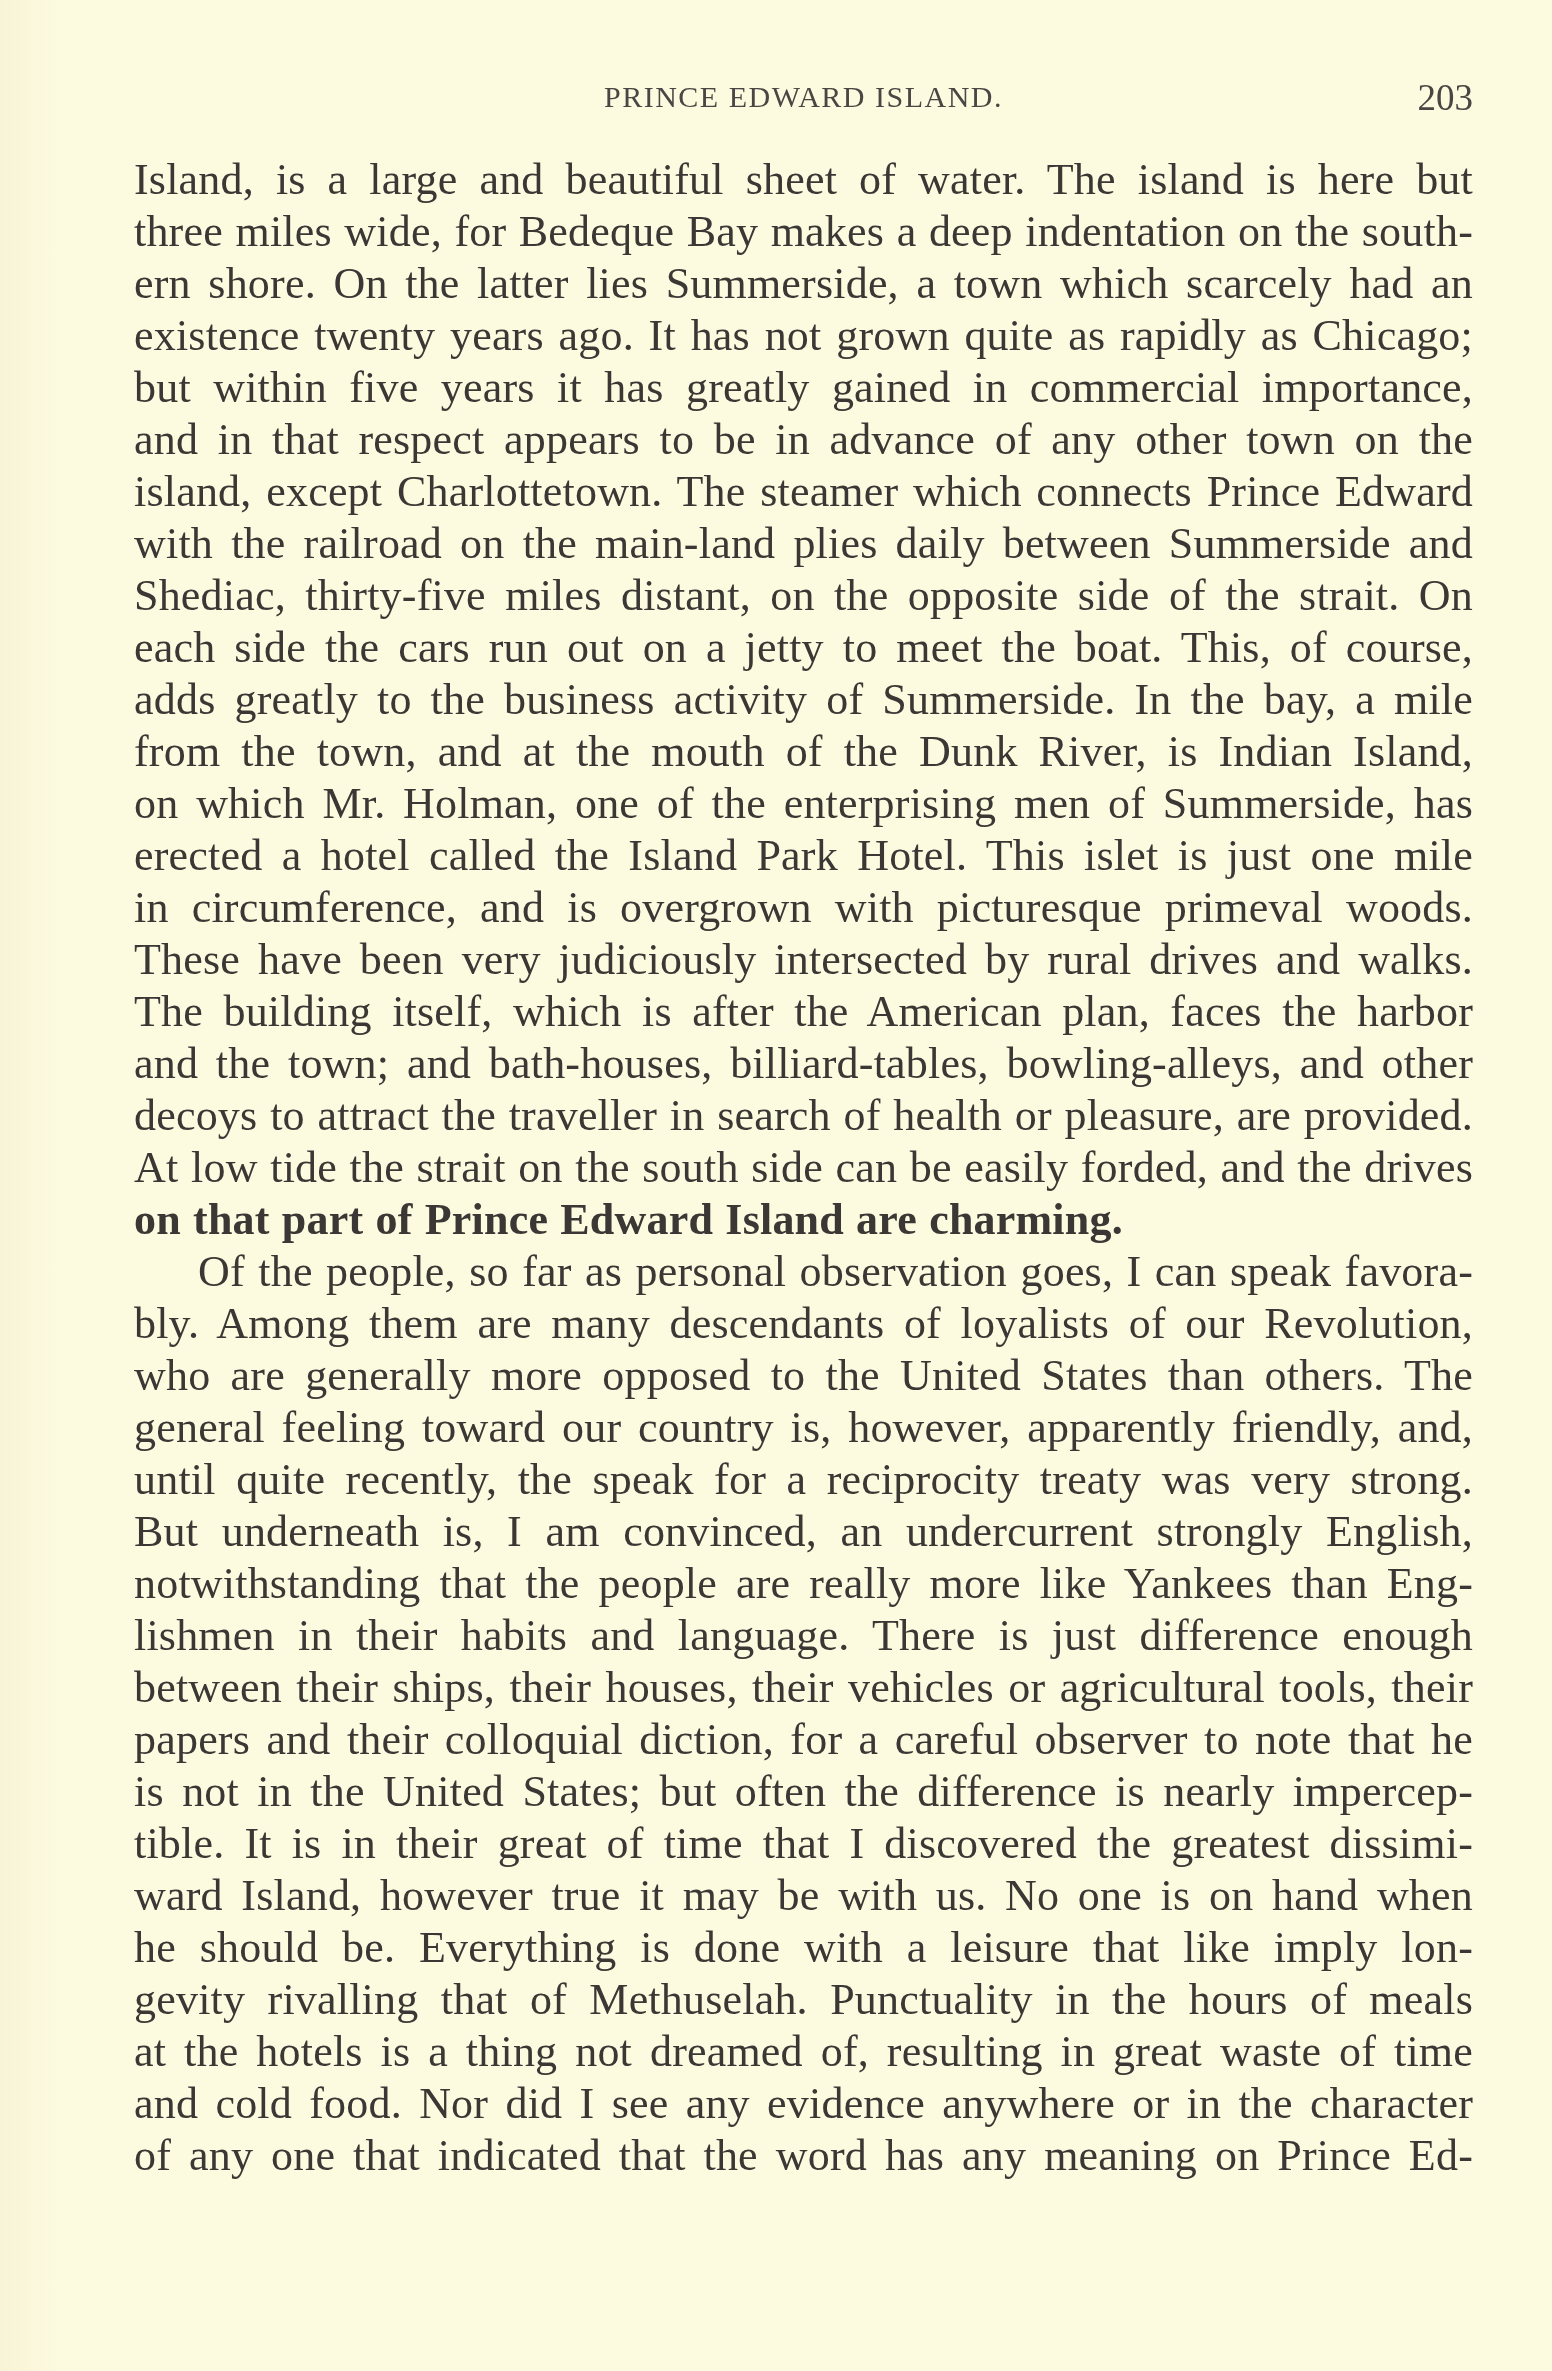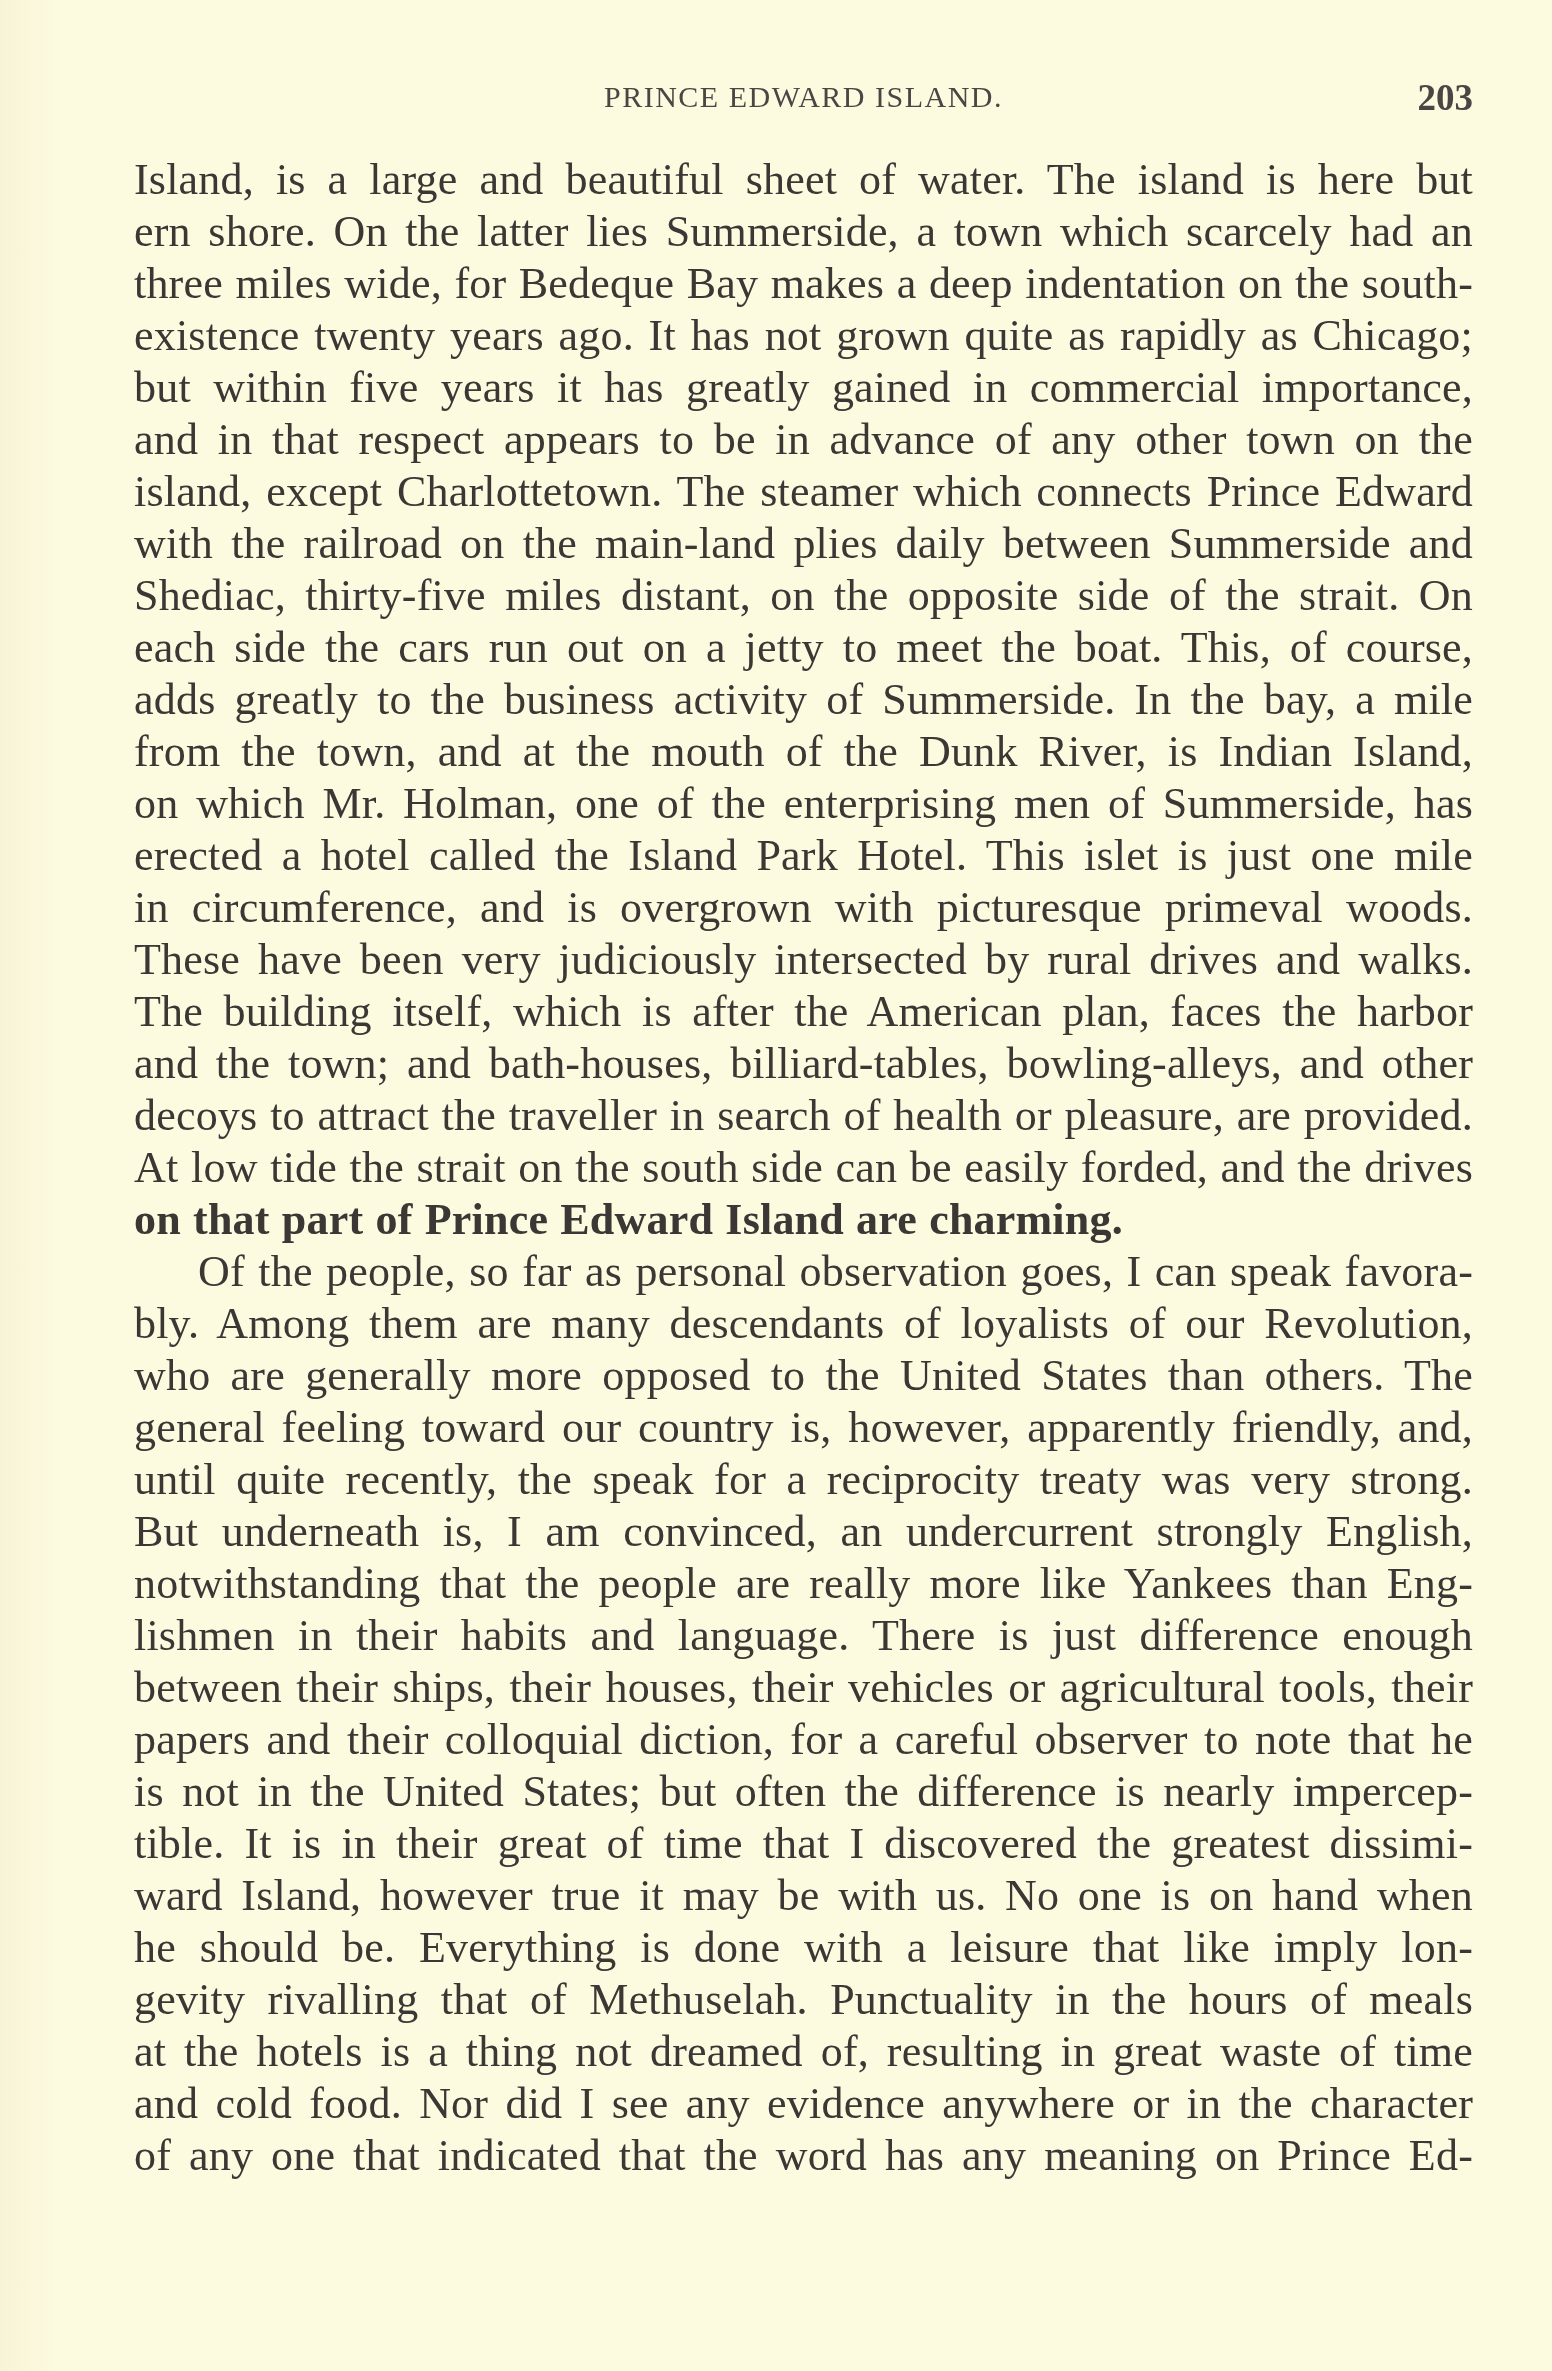--- a/index.html
+++ b/index.html
@@ -42,21 +42,20 @@
       letter-spacing: 1.5px;
       color: #4a4643;
       padding-left: 0;
     }
     .page-number {
       position: absolute;
       right: 0;
       top: -3.9px;
       font-size: 37px;
       color: #4a4643;
-      font-weight: bold;
     }
     .body-text {
       position: absolute;
       left: 134px;
       top: 154px;
       width: 1339px;
     }
     .line {
       display: block;
       height: 52px;
@@ -83,22 +82,22 @@
 
   <div class="running-head">
     <div class="running-title">PRINCE EDWARD ISLAND.</div>
     <div class="page-number">203</div>
   </div>
 
   <div class="body-text">
 
     <div class="paragraph">
       <span class="line">Island, is a large and beautiful sheet of water.  The island is here but</span>
+      <span class="line">three miles wide, for Bedeque Bay makes a deep indentation on the south-</span>
       <span class="line">ern shore.  On the latter lies Summerside, a town which scarcely had an</span>
-      <span class="line">three miles wide, for Bedeque Bay makes a deep indentation on the south-</span>
       <span class="line">existence twenty years ago.  It has not grown quite as rapidly as Chicago;</span>
       <span class="line">but within five years it has greatly gained in commercial importance,</span>
       <span class="line">and in that respect appears to be in advance of any other town on the</span>
       <span class="line">island, except Charlottetown.  The steamer which connects Prince Edward</span>
       <span class="line">with the railroad on the main-land plies daily between Summerside and</span>
       <span class="line">Shediac, thirty-five miles distant, on the opposite side of the strait.  On</span>
       <span class="line">each side the cars run out on a jetty to meet the boat.  This, of course,</span>
       <span class="line">adds greatly to the business activity of Summerside.  In the bay, a mile</span>
       <span class="line">from the town, and at the mouth of the Dunk River, is Indian Island,</span>
       <span class="line">on which Mr. Holman, one of the enterprising men of Summerside, has</span>

